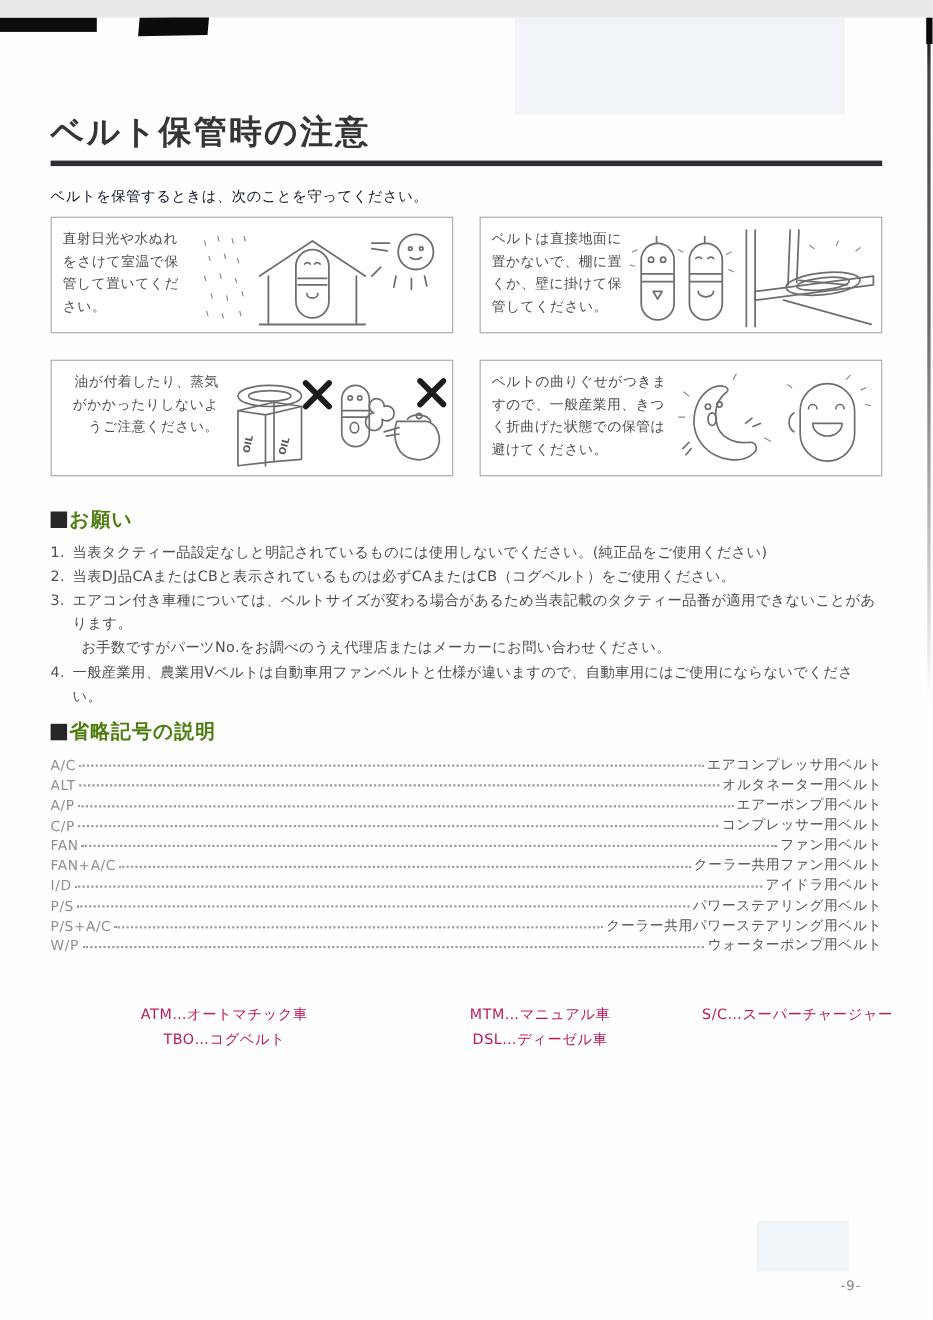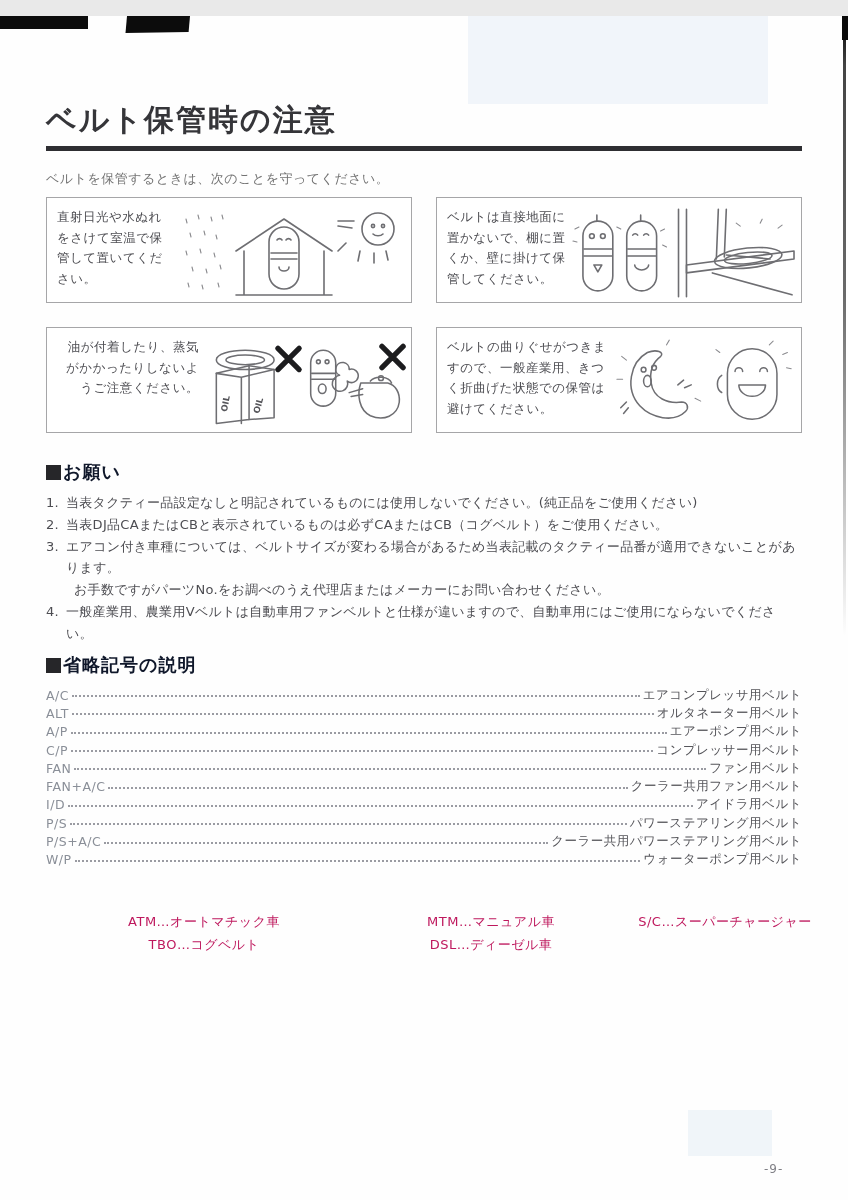--- a/index.html
+++ b/index.html
@@ -21,39 +21,39 @@
                  background:linear-gradient(to right,#9a9a9a,#767676 25%,#8a8a8a 70%,#b5b5b5); }
   .tint-top { position:absolute; left:468px; top:0; width:300px; height:88px; background:rgba(203,221,238,.25); }
   .tint-br  { position:absolute; left:688px; top:1094px; width:84px; height:46px; background:rgba(203,221,238,.28); }
 
   .content { position:absolute; left:46px; top:0; width:756px; }
 
   
   .doc-title { position:absolute; top:84px; left:0; font-size:30px; font-weight:bold;
                color:#353539; letter-spacing:2px; }
   .title-rule { position:absolute; top:130px; left:0; width:100%; height:5px; background:#2e2e32; }
-  .intro { position:absolute; top:154px; left:0; font-size:13px; color:#737373; letter-spacing:.5px; }
+  .intro { position:absolute; top:154px; left:0; font-size:13px; color:#0f172a; letter-spacing:.5px; }
 
   
   .precaution-grid { position:absolute; top:181px; left:0; width:100%;
                      display:grid; grid-template-columns:1fr 1fr; column-gap:24px; row-gap:12px;gap:24px; }
   .precaution-box { height:106px; border:1px solid #a6a6a8; background:#fff;
                     display:flex; align-items:flex-start; padding:9px 5px 4px 10px; }
   .box-text { font-size:12.5px; line-height:1.65; color:#4d4d52; letter-spacing:.5px; flex:0 0 auto; }
   .bt-1 { width:118px; } .bt-2 { width:120px; } .bt-3 { width:142px;text-align:right; } .bt-4 { width:168px; }
   .box-art { flex:1 1 auto; height:92px; }
   .box-art svg { width:100%; height:100%; }
   .ln { fill:none; stroke:#6e6e72; stroke-width:1.6; stroke-linecap:round; stroke-linejoin:round; }
   .lnthin { fill:none; stroke:#8a8a8e; stroke-width:1.1; stroke-linecap:round; }
   .xmark { fill:none; stroke:#1c1c1e; stroke-width:5.5; stroke-linecap:round; }
   .oiltxt { font-size:9px; font-weight:bold; fill:#55555a; }
 
   
   .request-sec { position:absolute; top:444px; left:0; width:100%; }
-  .sec-heading { display:flex; align-items:center; font-size:18px; font-weight:bold; color:#0f172a; letter-spacing:1px; }
+  .sec-heading { display:flex; align-items:center; font-size:18px; font-weight:bold; color:#4d7c0f; letter-spacing:1px; }
   .sq { width:15px; height:15px; background:#262629; display:inline-block; margin-right:2px; }
   .req-list { margin-top:8px; font-size:13px; color:#4d4d52; }
   .req-item { display:flex; line-height:1.68; letter-spacing:.3px; }
   .req-no { flex:0 0 20px; }
   .req-cont { padding-left:28px; line-height:1.68; letter-spacing:.3px; }
 
   
   .abbr-sec { position:absolute; top:637px; left:0; width:100%; }
   .abbr-list { margin-top:9px; }
   .abbr-row { display:flex; align-items:center; height:18.3px; font-size:12.5px; }

